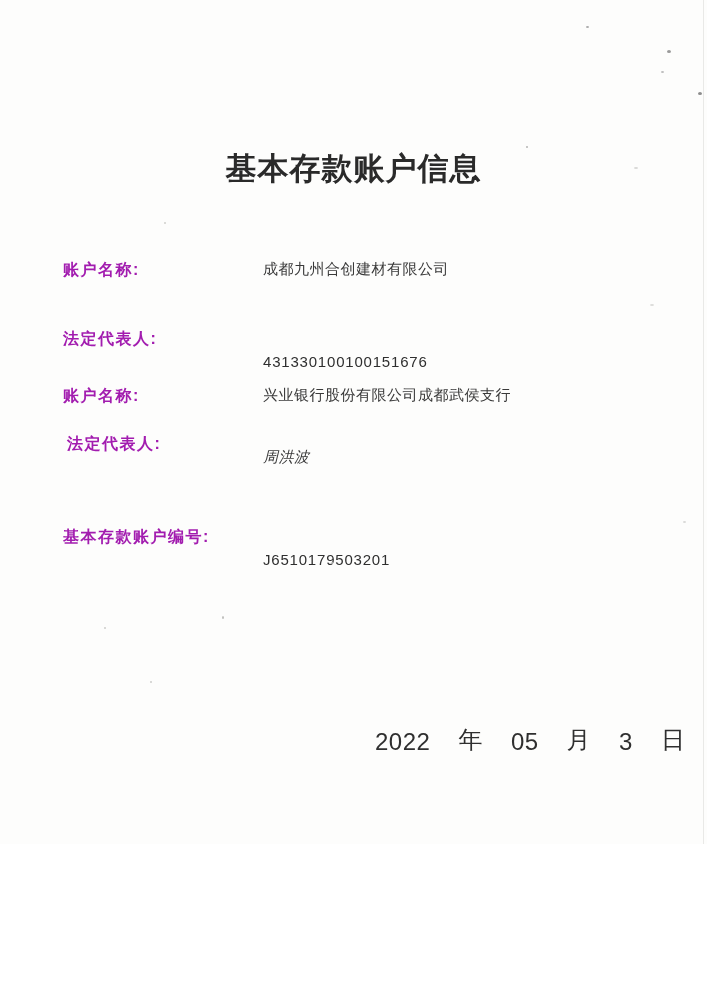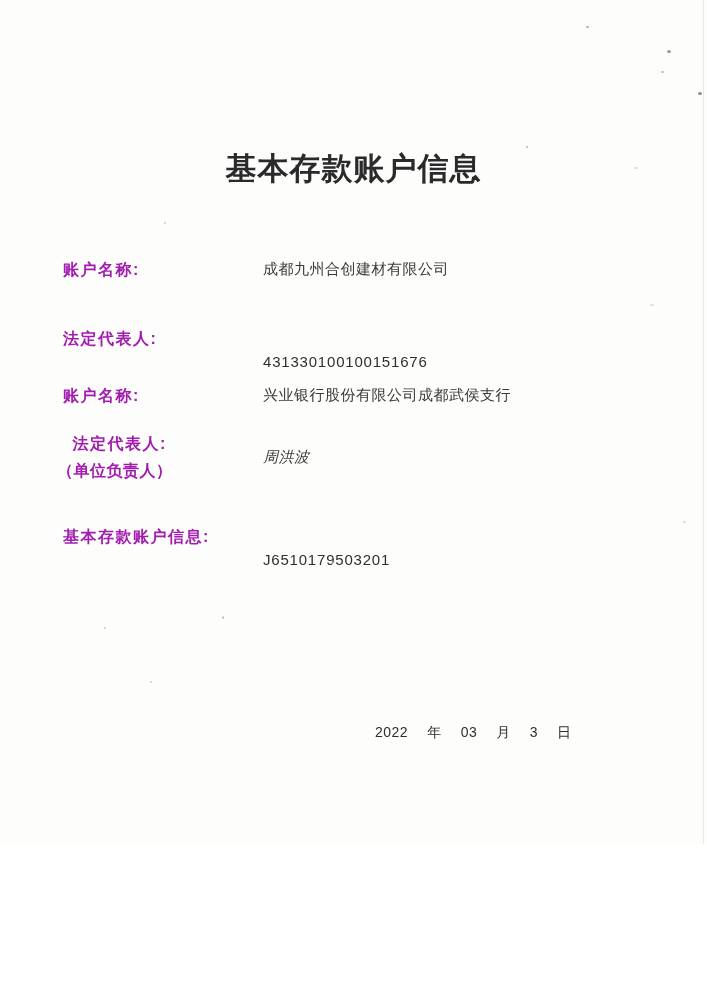--- a/index.html
+++ b/index.html
@@ -77,23 +77,23 @@
   }
   .label-two-line .line1 { display: block; padding-left: 10px; }
   .label-two-line .line2 { display: block; letter-spacing: 0.5px; }
   .row-legal-rep .field-value { top: 18px; font-style: italic; }
 
   .doc-date {
     position: absolute;
     top: 724px;
     left: 375px;
     display: flex;
-    align-items: flex-start;
-    gap: 19px;
-    font-size: 14px;
+    align-items: flex-end;
+    gap: 28px;
+    font-size: 24px;
     color: #2f2f2f;
     font-family: "Liberation Sans", "DejaVu Sans", sans-serif;
     letter-spacing: 0.5px;
   }
   
   .speck { position: absolute; border-radius: 50%; }
   .sp1  { left: 586px; top: 26px;  width: 3px; height: 2px; background: #ababab; }
   .sp2  { left: 667px; top: 50px;  width: 4px; height: 3px; background: #9a9a9a; }
   .sp3  { left: 661px; top: 71px;  width: 3px; height: 2px; background: #bdbdbd; }
   .sp4  { left: 698px; top: 92px;  width: 4px; height: 3px; background: #8d8d8d; }
@@ -128,34 +128,33 @@
   </div>
 
   <div class="field-row row-bank">
     <span class="field-label">账户名称:</span>
     <span class="field-value">兴业银行股份有限公司成都武侯支行</span>
   </div>
 
   <div class="field-row row-legal-rep">
     <span class="field-label label-two-line">
       <span class="line1">法定代表人:</span>
-      <span class="line2">（单位负责人）</span>
     </span>
     <span class="field-value">周洪波</span>
   </div>
 
   <div class="field-row row-account-code">
-    <span class="field-label">基本存款账户信息:</span>
+    <span class="field-label">基本存款账户编号:</span>
     <span class="field-value numeric">J6510179503201</span>
   </div>
 
   <div class="doc-date">
     <span>2022</span>
     <span>年</span>
-    <span>03</span>
+    <span>05</span>
     <span>月</span>
     <span>3</span>
     <span>日</span>
   </div>
 
   <div class="speck sp1"></div>
   <div class="speck sp2"></div>
   <div class="speck sp3"></div>
   <div class="speck sp4"></div>
   <div class="speck sp5"></div>

